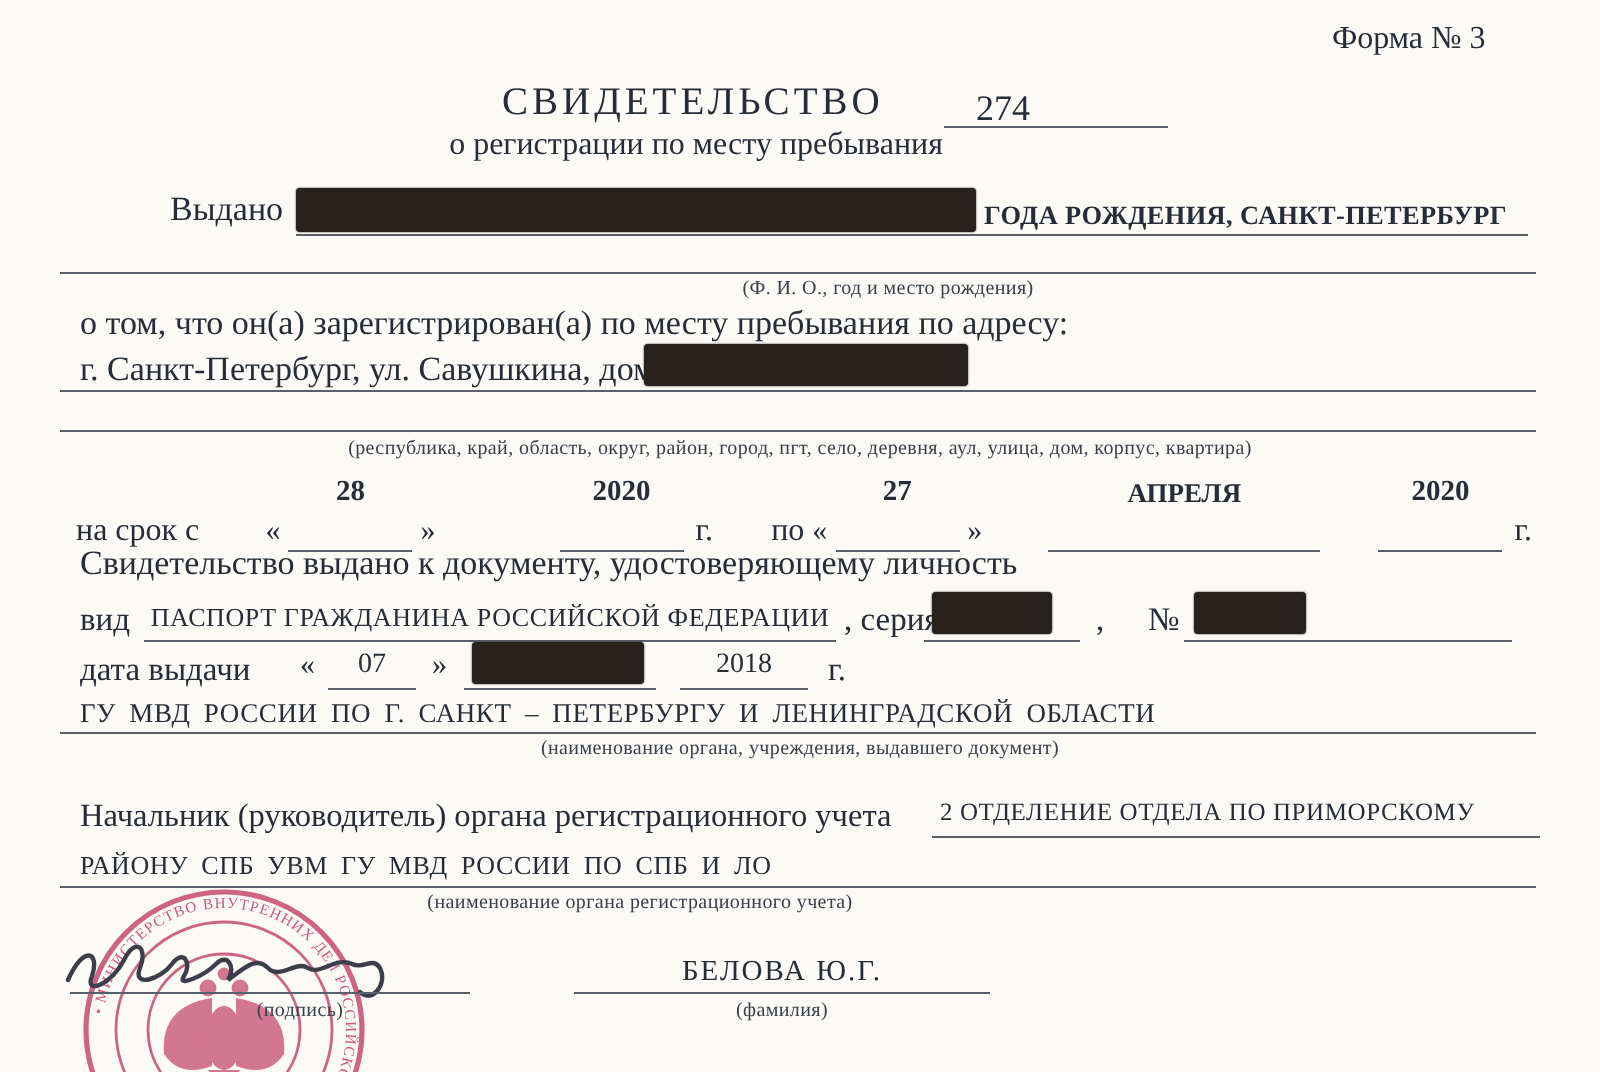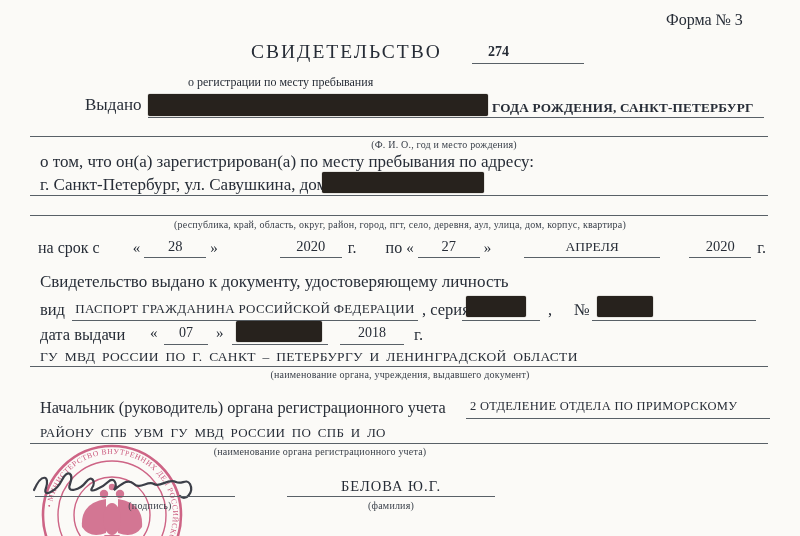--- a/index.html
+++ b/index.html
@@ -11,33 +11,33 @@
   }
   .abs{position:absolute;white-space:nowrap;}
   .rule{position:absolute;height:0;border-top:1.5px solid #596067;}
   .ufield{position:absolute;border-bottom:1.5px solid #596067;text-align:center;}
   .redact{position:absolute;background:#27221d;border-radius:2px;box-shadow:0 0 1px #27221d;}
   .caption{position:absolute;font-size:10px;color:#3a404a;text-align:center;letter-spacing:0.2px;}
   .bold{font-weight:bold;}
   .caps{letter-spacing:0.3px;}
   .pr-row{position:absolute;left:38px;top:238px;width:728px;display:flex;align-items:flex-end;font-size:16px;}
   .pr-row .gap{flex:1 1 auto;}
-  .pr-val{border-bottom:1.5px solid #596067;text-align:center;font-weight:normal;font-size:14.5px;padding-bottom:2px;}
+  .pr-val{border-bottom:1.5px solid #596067;text-align:center;font-weight:bold;font-size:14.5px;padding-bottom:20px;}
   .pr-q{font-size:15px;padding:0 4px 1px 4px;}
   .pr-txt{padding-bottom:1px;}
   svg text{font-family:"Liberation Serif","DejaVu Serif",serif;}
 </style>
 </head>
 <body>
 
 <div class="abs" style="left:666px;top:11px;font-size:16px;">Форма № 3</div>
 
 <div class="abs" style="left:251px;top:41px;font-size:19.5px;letter-spacing:2px;">СВИДЕТЕЛЬСТВО</div>
-<div class="abs" style="left:472px;top:44px;width:96px;border-bottom:1.5px solid #596067;font-size:14px;padding-left:16px;height:19px;font-weight:bold;">274</div>
-<div class="abs" style="left:188px;top:64px;width:320px;text-align:left;font-size:12px;margin-top:11px;">о регистрации по месту пребывания</div>
+<div class="abs" style="left:472px;top:44px;width:96px;border-bottom:1.5px solid #596067;font-size:18px;padding-left:16px;height:19px;">274</div>
+<div class="abs" style="left:188px;top:64px;width:320px;text-align:center;font-size:16px;">о регистрации по месту пребывания</div>
 
 <div class="abs" style="left:85px;top:95px;font-size:17px;">Выдано</div>
 <div class="rule" style="left:148px;top:117px;width:616px;"></div>
 <div class="redact" style="left:148px;top:94px;width:340px;height:22px;"></div>
 <div class="abs bold" style="left:492px;top:100px;font-size:13.2px;letter-spacing:0.2px;">ГОДА РОЖДЕНИЯ, САНКТ-ПЕТЕРБУРГ</div>
 
 <div class="rule" style="left:30px;top:136px;width:738px;"></div>
 <div class="caption" style="left:0;top:139px;width:800px;padding-left:44px;">(Ф. И. О., год и место рождения)</div>
 
 <div class="abs" style="left:40px;top:152px;font-size:17px;">о том, что он(а) зарегистрирован(а) по месту пребывания по адресу:</div>

